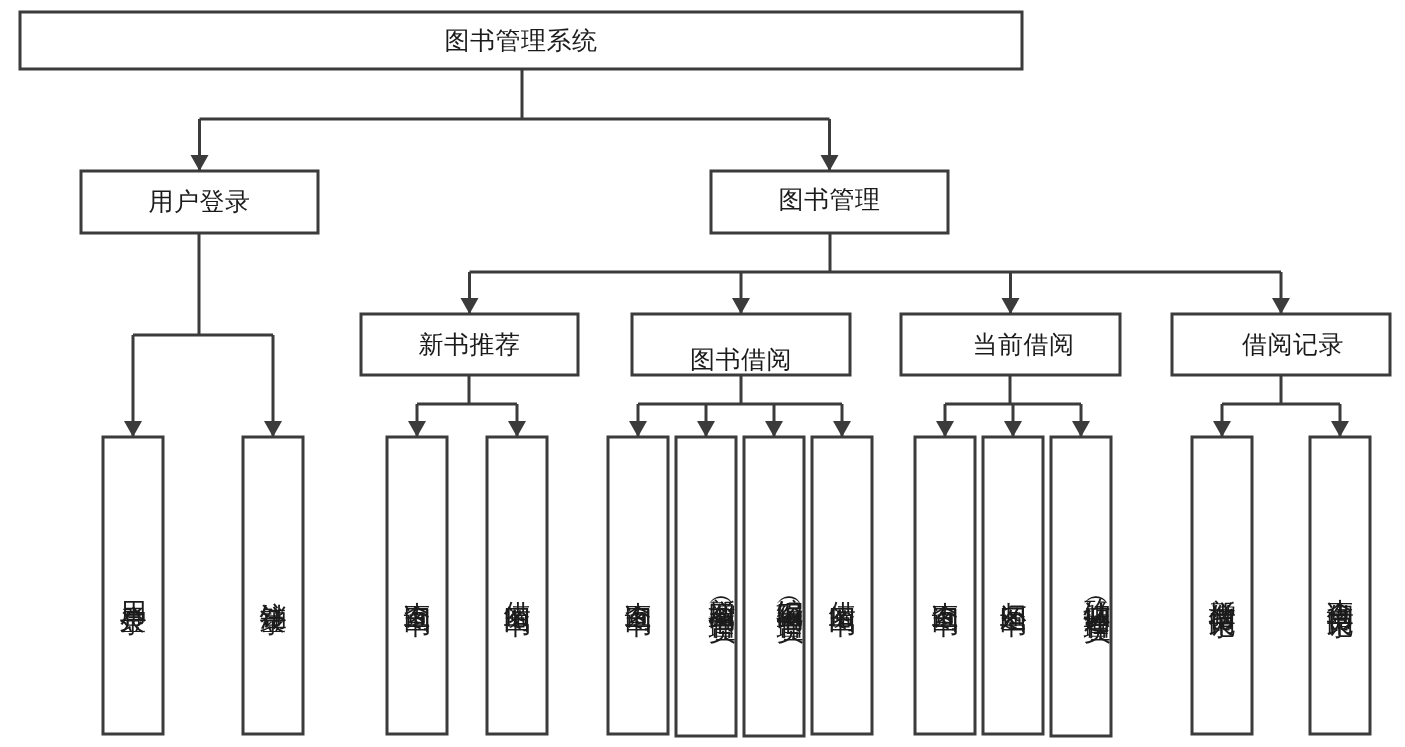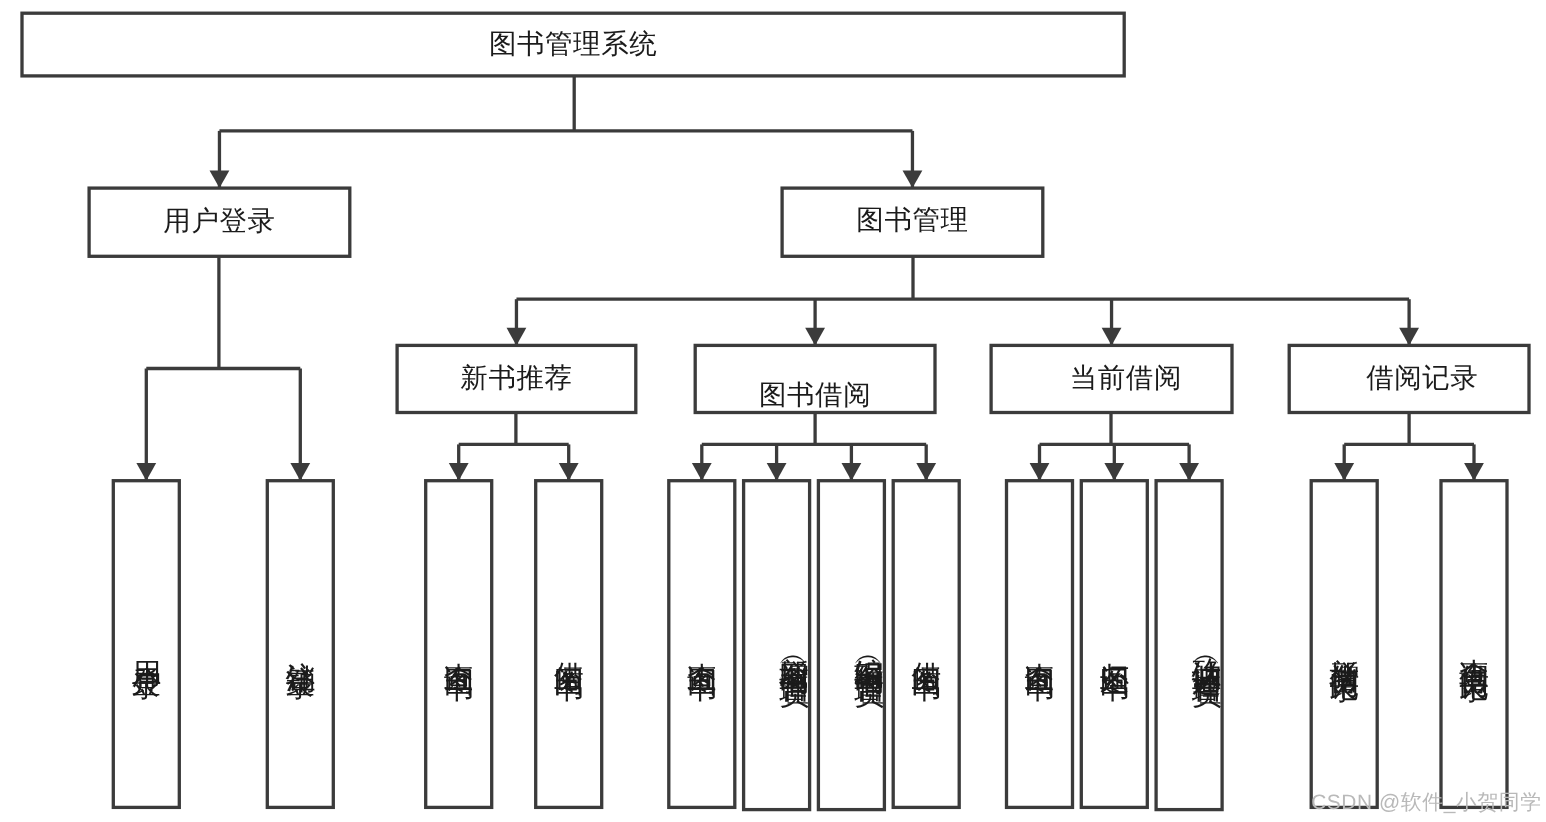--- a/index.html
+++ b/index.html
@@ -177,14 +177,13 @@
       <div class="node-label vertical centered" style="left: 608px; top: 437px; width: 60px; height: 297px;">查询图书</div>
       <div class="node-label vertical" style="left: 676px; top: 437px; width: 60px; height: 299px;">新增图书（管理员）</div>
       <div class="node-label vertical" style="left: 744px; top: 437px; width: 60px; height: 299px;">编辑图书（管理员）</div>
       <div class="node-label vertical centered" style="left: 812px; top: 437px; width: 60px; height: 297px;">借阅图书</div>
       <div class="node-label vertical centered" style="left: 915px; top: 437px; width: 60px; height: 297px;">查询图书</div>
       <div class="node-label vertical centered" style="left: 983px; top: 437px; width: 60px; height: 297px;">归还图书</div>
       <div class="node-label vertical" style="left: 1051px; top: 437px; width: 60px; height: 299px;">确认归还（管理员）</div>
       <div class="node-label vertical centered" style="left: 1192px; top: 437px; width: 60px; height: 297px;">新增借阅记录</div>
       <div class="node-label vertical centered" style="left: 1310px; top: 437px; width: 60px; height: 297px;">查询借阅记录</div>
     </div>
-  <div class="watermark" style="left: 1192px; top: 716px;">CSDN @软件_小贺同学</div>
 </div>
 
 </body></html>

